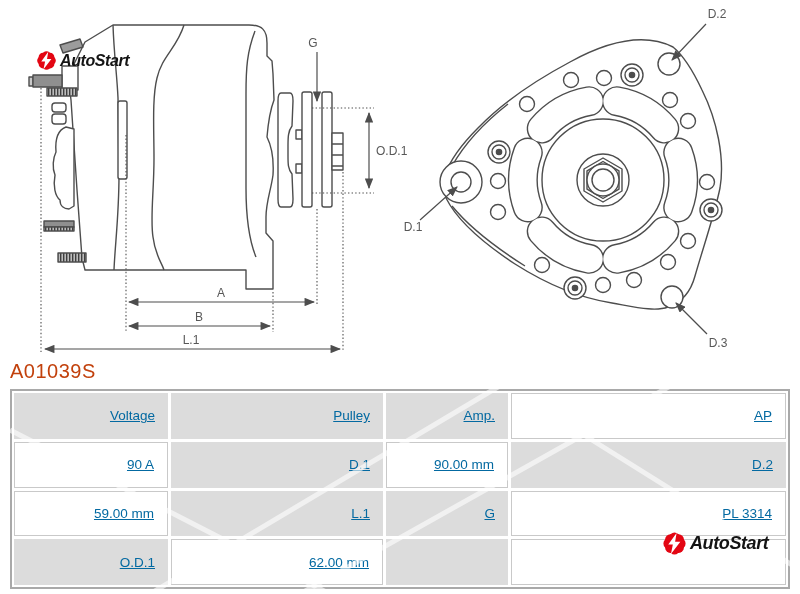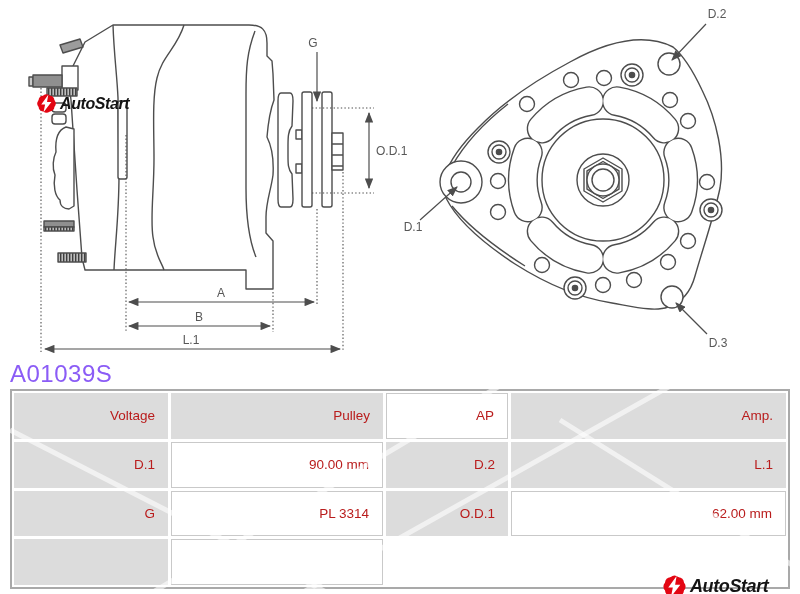--- a/index.html
+++ b/index.html
@@ -1,33 +1,33 @@
 <!DOCTYPE html>
 <html><head>
 <meta charset="utf-8">
 <style>
   html,body{margin:0;padding:0;background:#fff;}
   .stage{position:relative;width:800px;height:594px;background:#fff;overflow:hidden;
          font-family:"Liberation Sans",sans-serif;}
   
   .diagram-svg{position:absolute;left:0;top:0;}
   
-  .part-number{position:absolute;left:10px;top:360px;font-size:24px;letter-spacing:.5px;
-               color:#8b5cf6;z-index:5;}
+  .part-number{position:absolute;left:10px;top:360px;font-size:20px;letter-spacing:.5px;
+               color:#c2410c;z-index:5;}
   
   .spec-table{position:absolute;left:10px;top:389px;width:780px;height:200px;
               box-sizing:border-box;border:2px solid #a9a9a9;background:#fff;padding:2px;
               display:grid;grid-template-columns:154px 212px 122px 1fr;
               grid-auto-rows:1fr;gap:3px;z-index:10;}
   .cell{display:flex;align-items:center;justify-content:flex-end;
-        padding-right:13px;font-size:13.5px;color:#b91c1c;box-sizing:border-box;}
+        padding-right:13px;font-size:13.5px;color:#0369a1;box-sizing:border-box;text-decoration:underline;}
   .cell.lbl{background:#dcdcdc;}
   .cell.val{background:#fff;border:1px solid #c9c9c9;}
   
-  .logo{position:absolute;display:flex;align-items:center;gap:3px;z-index:30;margin-top:43px;}
+  .logo{position:absolute;display:flex;align-items:center;gap:3px;z-index:30;}
   .logo-top{left:36px;top:50px;}
   .logo-bottom{left:662px;top:531px;}
   .logo-text{font-weight:bold;font-style:italic;color:#141414;letter-spacing:-.4px;}
   .logo-top .logo-text{font-size:16px;}
   .logo-bottom .logo-text{font-size:18px;}
   
   .watermark{position:absolute;left:0;top:0;z-index:20;pointer-events:none;}
 </style>
 </head>
 <body>
@@ -212,28 +212,30 @@
       <text x="413" y="231" text-anchor="middle">D.1</text>
       <text x="718" y="347" text-anchor="middle">D.3</text>
     </g>
   </svg>
 
   <div class="part-number">A01039S</div>
 
   <div class="spec-table">
     <div class="cell lbl">Voltage</div>
     <div class="cell lbl">Pulley</div>
+    <div class="cell lbl">Amp.</div>
+
     <div class="cell val">AP</div>
-
-    <div class="cell lbl">Amp.</div>
+    <div class="cell val">90 A</div>
     <div class="cell lbl">D.1</div>
 
     <div class="cell val">90.00 mm</div>
     <div class="cell lbl">D.2</div>
 
+    <div class="cell val">59.00 mm</div>
     <div class="cell lbl">L.1</div>
 
     <div class="cell lbl">G</div>
     <div class="cell val">PL 3314</div>
 
     <div class="cell lbl">O.D.1</div>
     <div class="cell val">62.00 mm</div>
     <div class="cell lbl"></div>
     <div class="cell val"></div>
   </div>

